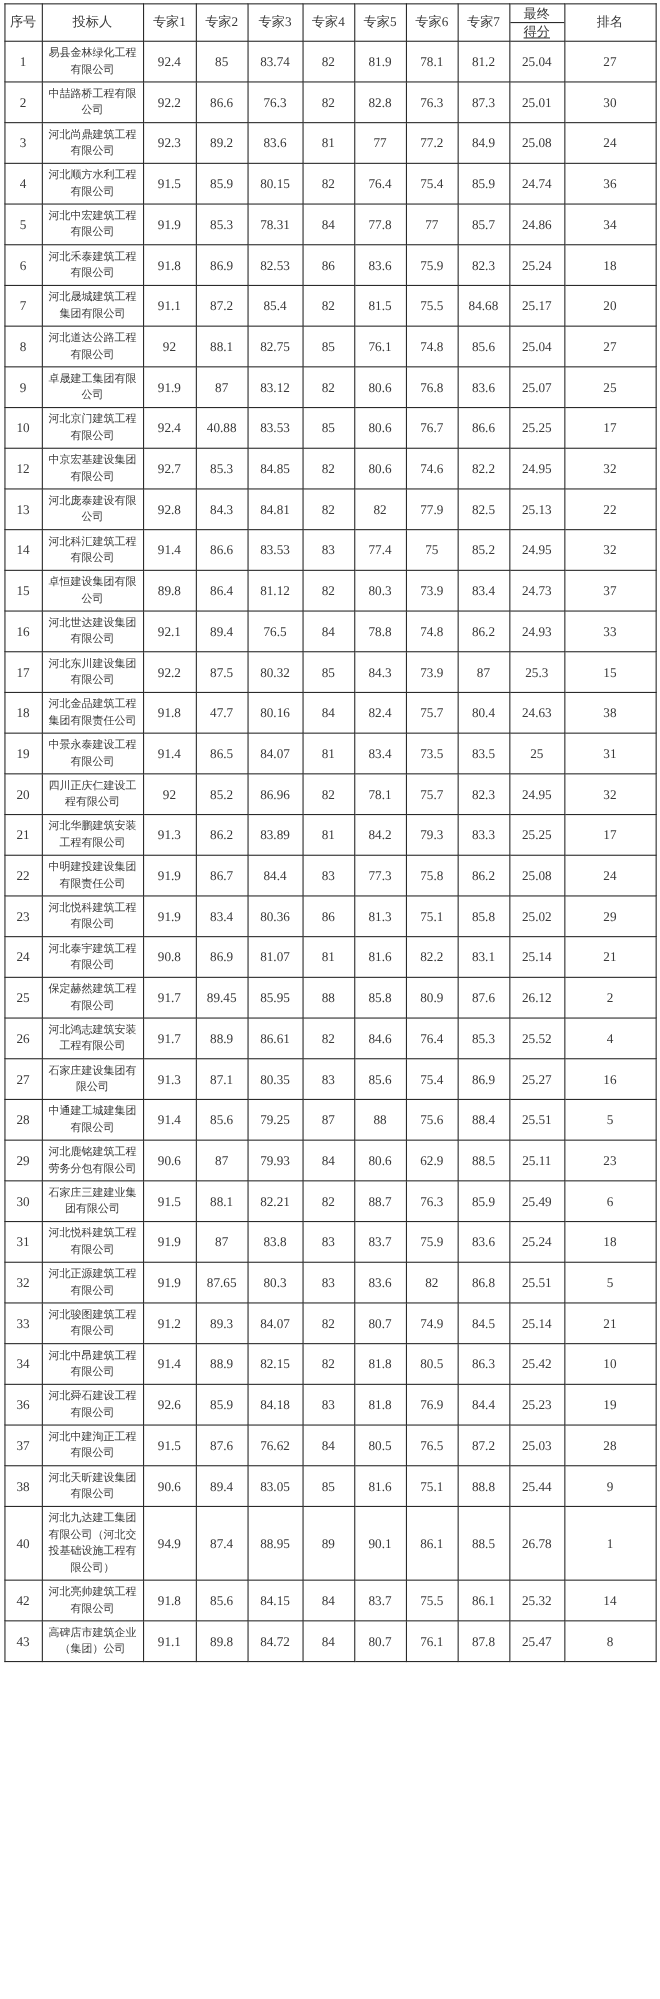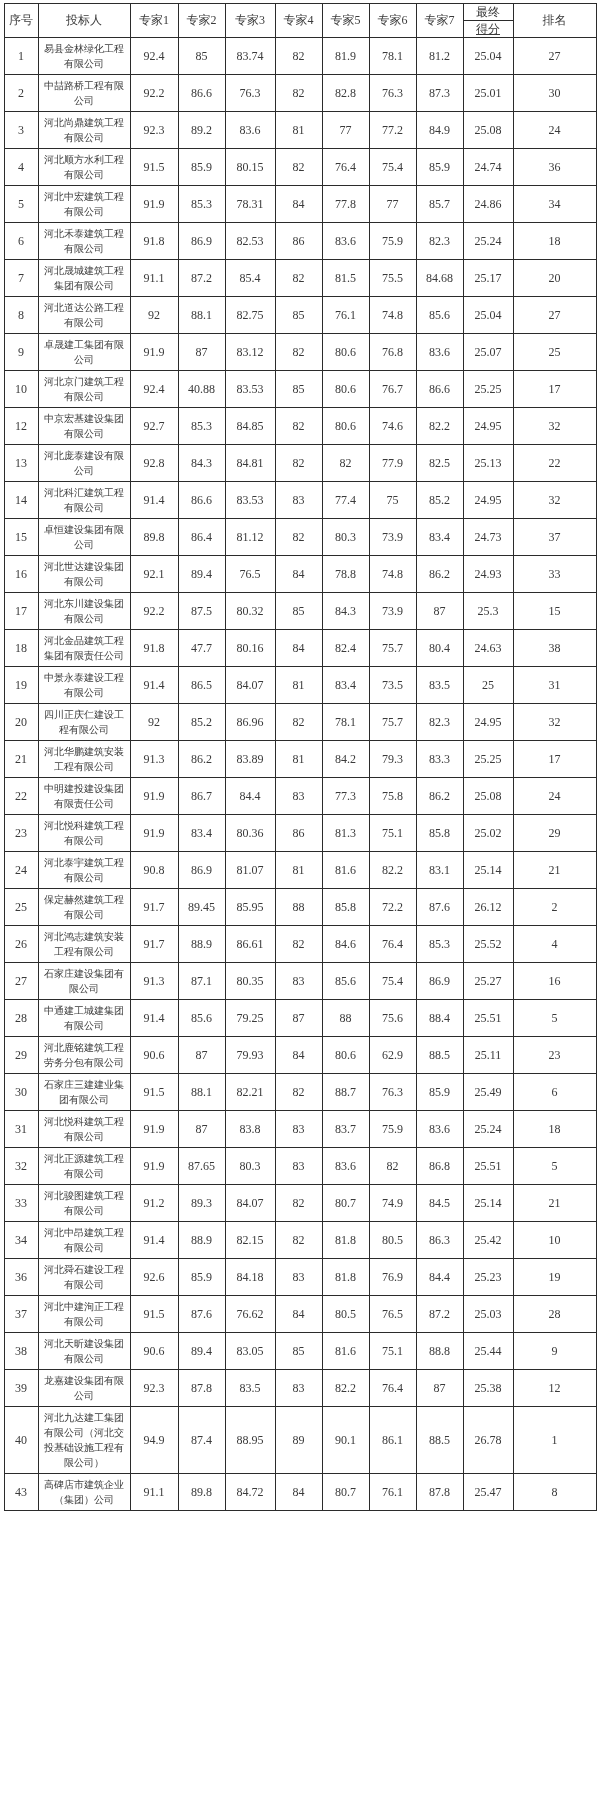--- a/index.html
+++ b/index.html
@@ -398,21 +398,21 @@
   </tr>
 
   <tr>
     <td class="cell-no">25</td>
     <td class="cell-bidder">保定赫然建筑工程有限公司</td>
     <td>91.7</td>
     <td>89.45</td>
     <td>85.95</td>
     <td>88</td>
     <td>85.8</td>
-    <td>72.2</td>
+    <td>80.9</td>
     <td>87.6</td>
     <td>26.12</td>
     <td>2</td>
   </tr>
 
   <tr>
     <td class="cell-no">26</td>
     <td class="cell-bidder">河北鸿志建筑安装工程有限公司</td>
     <td>91.7</td>
     <td>88.9</td>
@@ -573,49 +573,49 @@
     <td>89.4</td>
     <td>83.05</td>
     <td>85</td>
     <td>81.6</td>
     <td>75.1</td>
     <td>88.8</td>
     <td>25.44</td>
     <td>9</td>
   </tr>
 
-  <tr>
-    <td class="cell-no">39</td>
-    <td class="cell-bidder">龙嘉建设集团有限公司</td>
-    <td>92.3</td>
-    <td>87.8</td>
-    <td>83.5</td>
-    <td>83</td>
-    <td>82.2</td>
-    <td>76.4</td>
-    <td>87</td>
-    <td>25.38</td>
-    <td>12</td>
-  </tr>
 
   <tr>
     <td class="cell-no">40</td>
     <td class="cell-bidder">河北九达建工集团有限公司（河北交投基础设施工程有限公司）</td>
     <td>94.9</td>
     <td>87.4</td>
     <td>88.95</td>
     <td>89</td>
     <td>90.1</td>
     <td>86.1</td>
     <td>88.5</td>
     <td>26.78</td>
     <td>1</td>
   </tr>
 
 
+  <tr>
+    <td class="cell-no">42</td>
+    <td class="cell-bidder">河北亮帅建筑工程有限公司</td>
+    <td>91.8</td>
+    <td>85.6</td>
+    <td>84.15</td>
+    <td>84</td>
+    <td>83.7</td>
+    <td>75.5</td>
+    <td>86.1</td>
+    <td>25.32</td>
+    <td>14</td>
+  </tr>
 
   <tr>
     <td class="cell-no">43</td>
     <td class="cell-bidder">高碑店市建筑企业（集团）公司</td>
     <td>91.1</td>
     <td>89.8</td>
     <td>84.72</td>
     <td>84</td>
     <td>80.7</td>
     <td>76.1</td>

